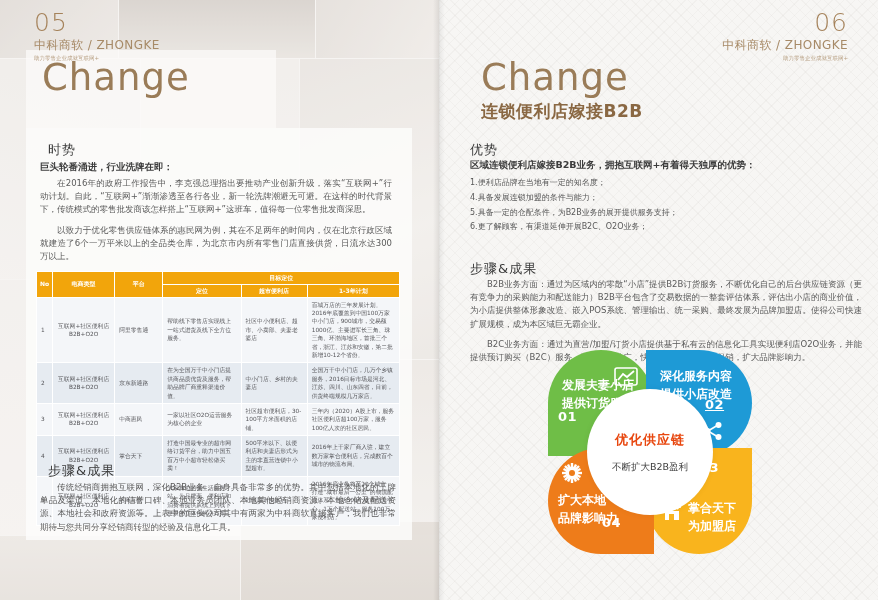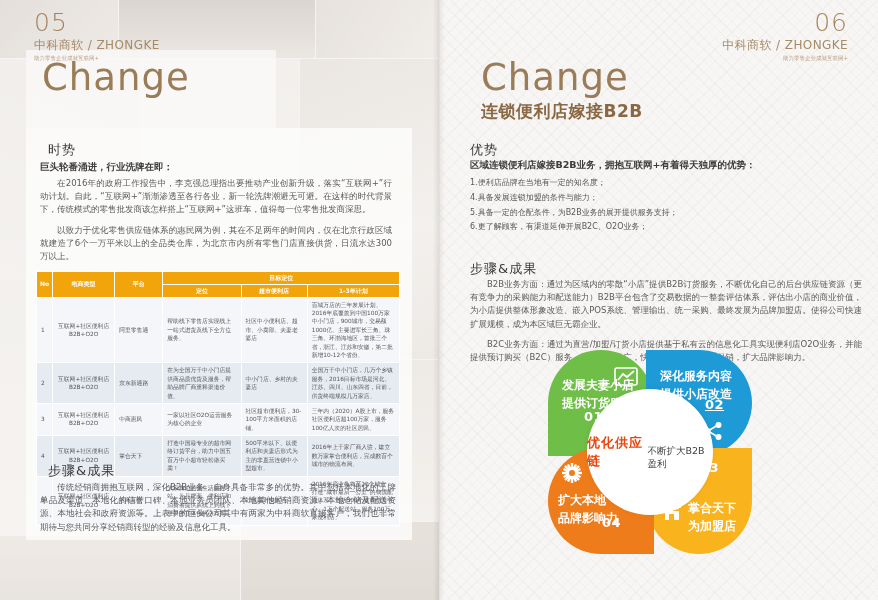--- a/index.html
+++ b/index.html
@@ -84,27 +84,27 @@
   .r-paras{position:absolute;left:31px;top:278px;width:392px;z-index:6;}
 
   
   .diagram{position:absolute;left:111px;top:352px;width:200px;height:200px;z-index:6;}
   .petal{position:absolute;width:106px;height:106px;}
   .p1{left:-2px;top:-2px;background:#6fbe47;border-radius:68% 68% 68% 0;}
   .p2{left:96px;top:-2px;background:#1e9ad6;border-radius:0 68% 68% 68%;}
   .p3{left:96px;top:96px;background:#f9b41d;border-radius:68% 0 68% 68%;}
   .p4{left:-2px;top:96px;background:#ee7c1a;border-radius:68% 68% 0 68%;}
   .centercircle{position:absolute;left:37px;top:37px;width:126px;height:126px;background:#fff;border-radius:50%;
-    display:flex;flex-direction:row;align-items:center;justify-content:center;z-index:7;box-shadow:0 0 6px rgba(0,0,0,.06);}
+    display:flex;flex-direction:column;align-items:center;justify-content:center;z-index:7;box-shadow:0 0 6px rgba(0,0,0,.06);}
   .ctr-title{font-size:13px;font-weight:bold;color:#e8470f;letter-spacing:1px;}
   .ctr-sub{font-size:9.5px;color:#3f3f3f;margin-top:12px;}
   .plabel{position:absolute;z-index:8;color:#fff;font-size:12px;font-weight:bold;line-height:1.5;}
   .pnum{position:absolute;z-index:8;color:#fff;font-size:13px;font-weight:bold;letter-spacing:.5px;}
   .picon{position:absolute;z-index:8;}
-  .lbl-1{left:12px;top:24px;}   .num-1{left:34px;top:57px;}  .icn-1{left:64px;top:15px;}
+  .lbl-1{left:12px;top:24px;}   .num-1{left:8px;top:57px;}  .icn-1{left:64px;top:15px;}
   .lbl-2{left:110px;top:15px;}  .num-2{left:155px;top:45px;text-decoration:underline;} .icn-2{left:153px;top:69px;}
   .lbl-3{left:138px;top:147px;} .num-3{left:150px;top:108px;}.icn-3{left:111px;top:151px;}
   .lbl-4{left:8px;top:139px;}   .num-4{left:52px;top:163px;} .icn-4{left:11px;top:110px;}
 </style>
 </head>
 <body>
 
 <div class="page" id="page-left">
   <div class="collage">
     <div class="tile t1"></div>

